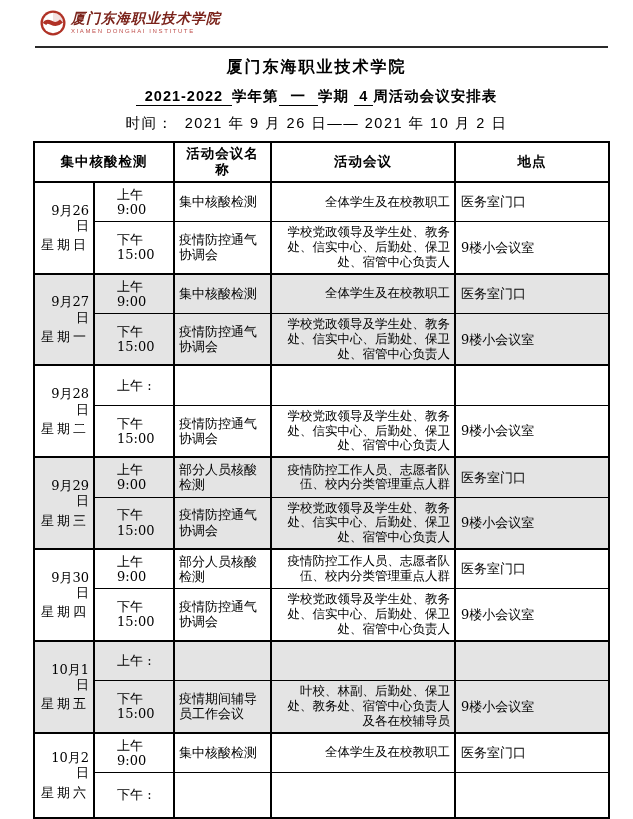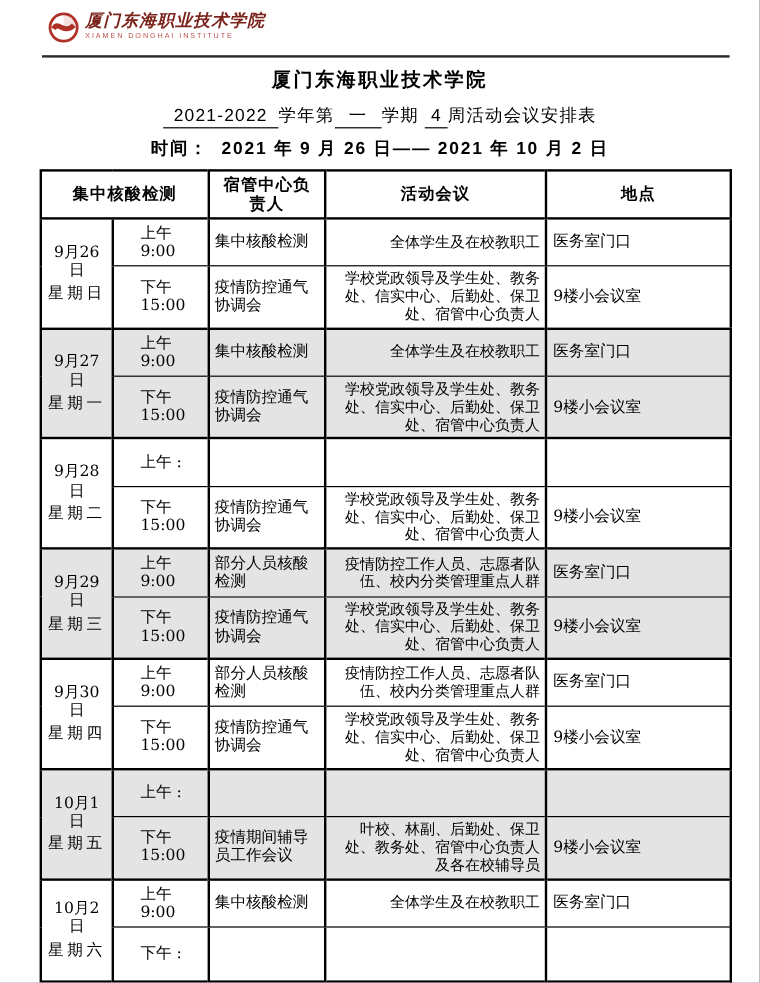--- a/index.html
+++ b/index.html
@@ -28,30 +28,30 @@
   .header-rule { position: absolute; top: 46px; left: 35px; width: 573px; border-top: 2px solid #2a2a2a; }
   
   .doc-title {
     position: absolute; top: 57px; left: 0; width: 100%;
     text-align: center; font-family: "Liberation Sans", sans-serif;
     font-weight: bold; font-size: 16px; letter-spacing: 2px;
   }
   .doc-subtitle {
     position: absolute; top: 87px; left: 0; width: 100%;
     text-align: center; font-family: "Liberation Sans", sans-serif;
-    font-weight: normal; font-size: 14.5px; letter-spacing: 1px;
+    font-weight: bold; font-size: 14.5px; letter-spacing: 1px;
   }
   .doc-subtitle .u { display: inline-block; border-bottom: 1.5px solid #000; line-height: 1.15; }
   .u-year { padding: 0 9px; }
   .u-term { padding: 0 12px; }
   .u-week { padding: 0 5px; }
   .time-line {
     position: absolute; top: 114px; left: 0; width: 100%;
     text-align: center; font-family: "Liberation Sans", sans-serif;
-    font-weight: bold; font-size: 14.5px; letter-spacing: 1.5px;
+    font-weight: normal; font-size: 14.5px; letter-spacing: 1.5px;
   }
   
   .tbl-wrap { position: absolute; top: 141px; left: 33px; }
   table.schedule { border-collapse: collapse; table-layout: fixed; width: 575px; }
   table.schedule { border: 2px solid #000; }
   .schedule th, .schedule td {
     border-left: 2px solid #000;
     border-top: 1px solid #000;
     padding: 3px 5px;
     vertical-align: middle;
@@ -64,21 +64,21 @@
     font-family: "Liberation Sans", sans-serif;
     font-weight: bold; font-size: 13.5px;
     text-align: center; height: 34px; letter-spacing: 1px;
     background: #fff;
   }
   .schedule tr.day-start td { border-top: 2px solid #000; }
   .schedule tr.am-row { height: 40px; }
   .schedule tr.pm-row { height: 45px; }
   .schedule tr.pm-tall { height: 52px; }
   .schedule tr.shaded td { background: #e4e4e4; }
-  td.date-cell { text-align: center; padding: 2px 4px; }
+  td.date-cell { text-align: right; padding: 2px 4px; }
   td.date-cell .weekday { letter-spacing: 3px; margin-top: 4px; }
   td.time-cell { text-align: left; padding-left: 22px; }
   td.name-cell { padding: 3px 4px; }
   td.participants-cell { text-align: right; font-size: 12.5px; padding: 3px 4px; margin-top: 44px; }
   td.location-cell { text-align: left; margin-left: 27px; }
   
   .notes {
     position: absolute; top: 781px; left: 38px; width: 560px;
     font-family: "DejaVu Serif", serif; font-style: italic;
     font-size: 11.5px; line-height: 1.55; letter-spacing: 0.5px;
@@ -116,21 +116,21 @@
       <colgroup>
         <col style="width:60px">
           <col style="width:80px">
           <col style="width:97px">
           <col style="width:184px">
           <col style="width:154px">
       </colgroup>
       <thead>
         <tr>
           <th colspan="2">集中核酸检测</th>
-          <th>宿管中心负责人</th>
+          <th>活动会议名称</th>
           <th>活动会议</th>
           <th>地点</th>
         </tr>
       </thead>
       <tbody>
           <tr class="day-start am-row">
             <td rowspan="2" class="date-cell">
               <div>9月26日</div>
               <div class="weekday">星期日</div>
             </td>

